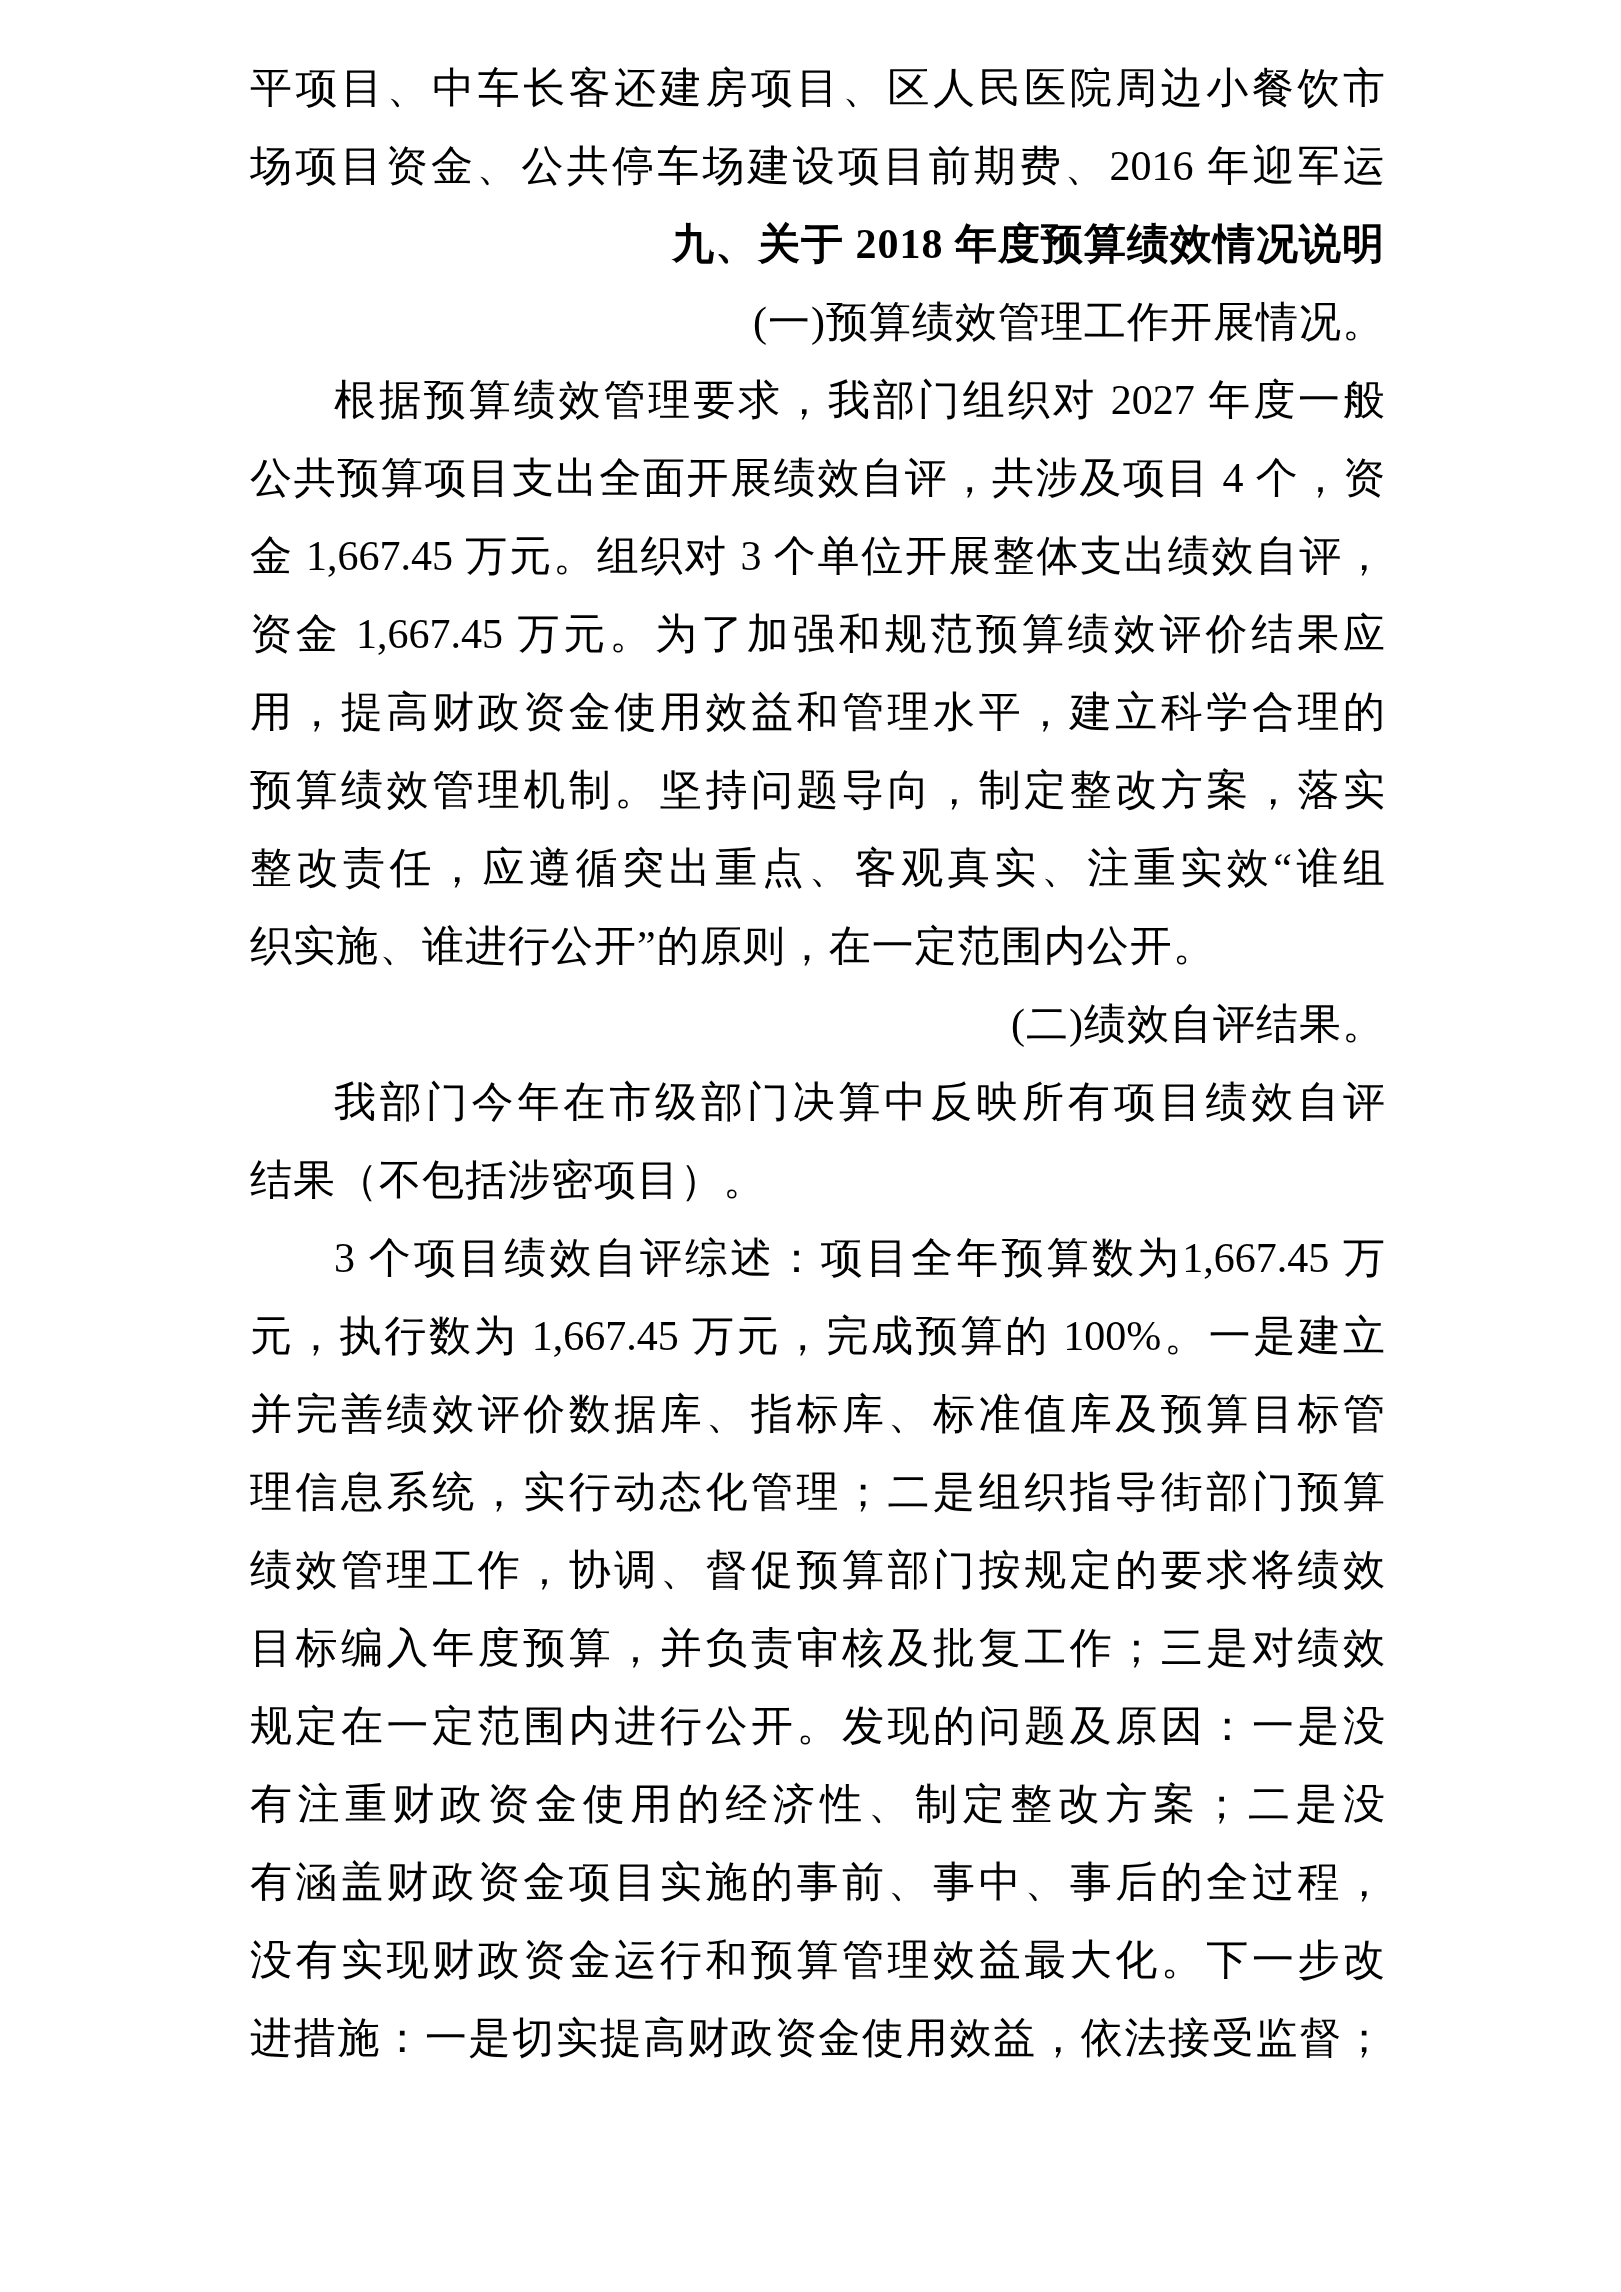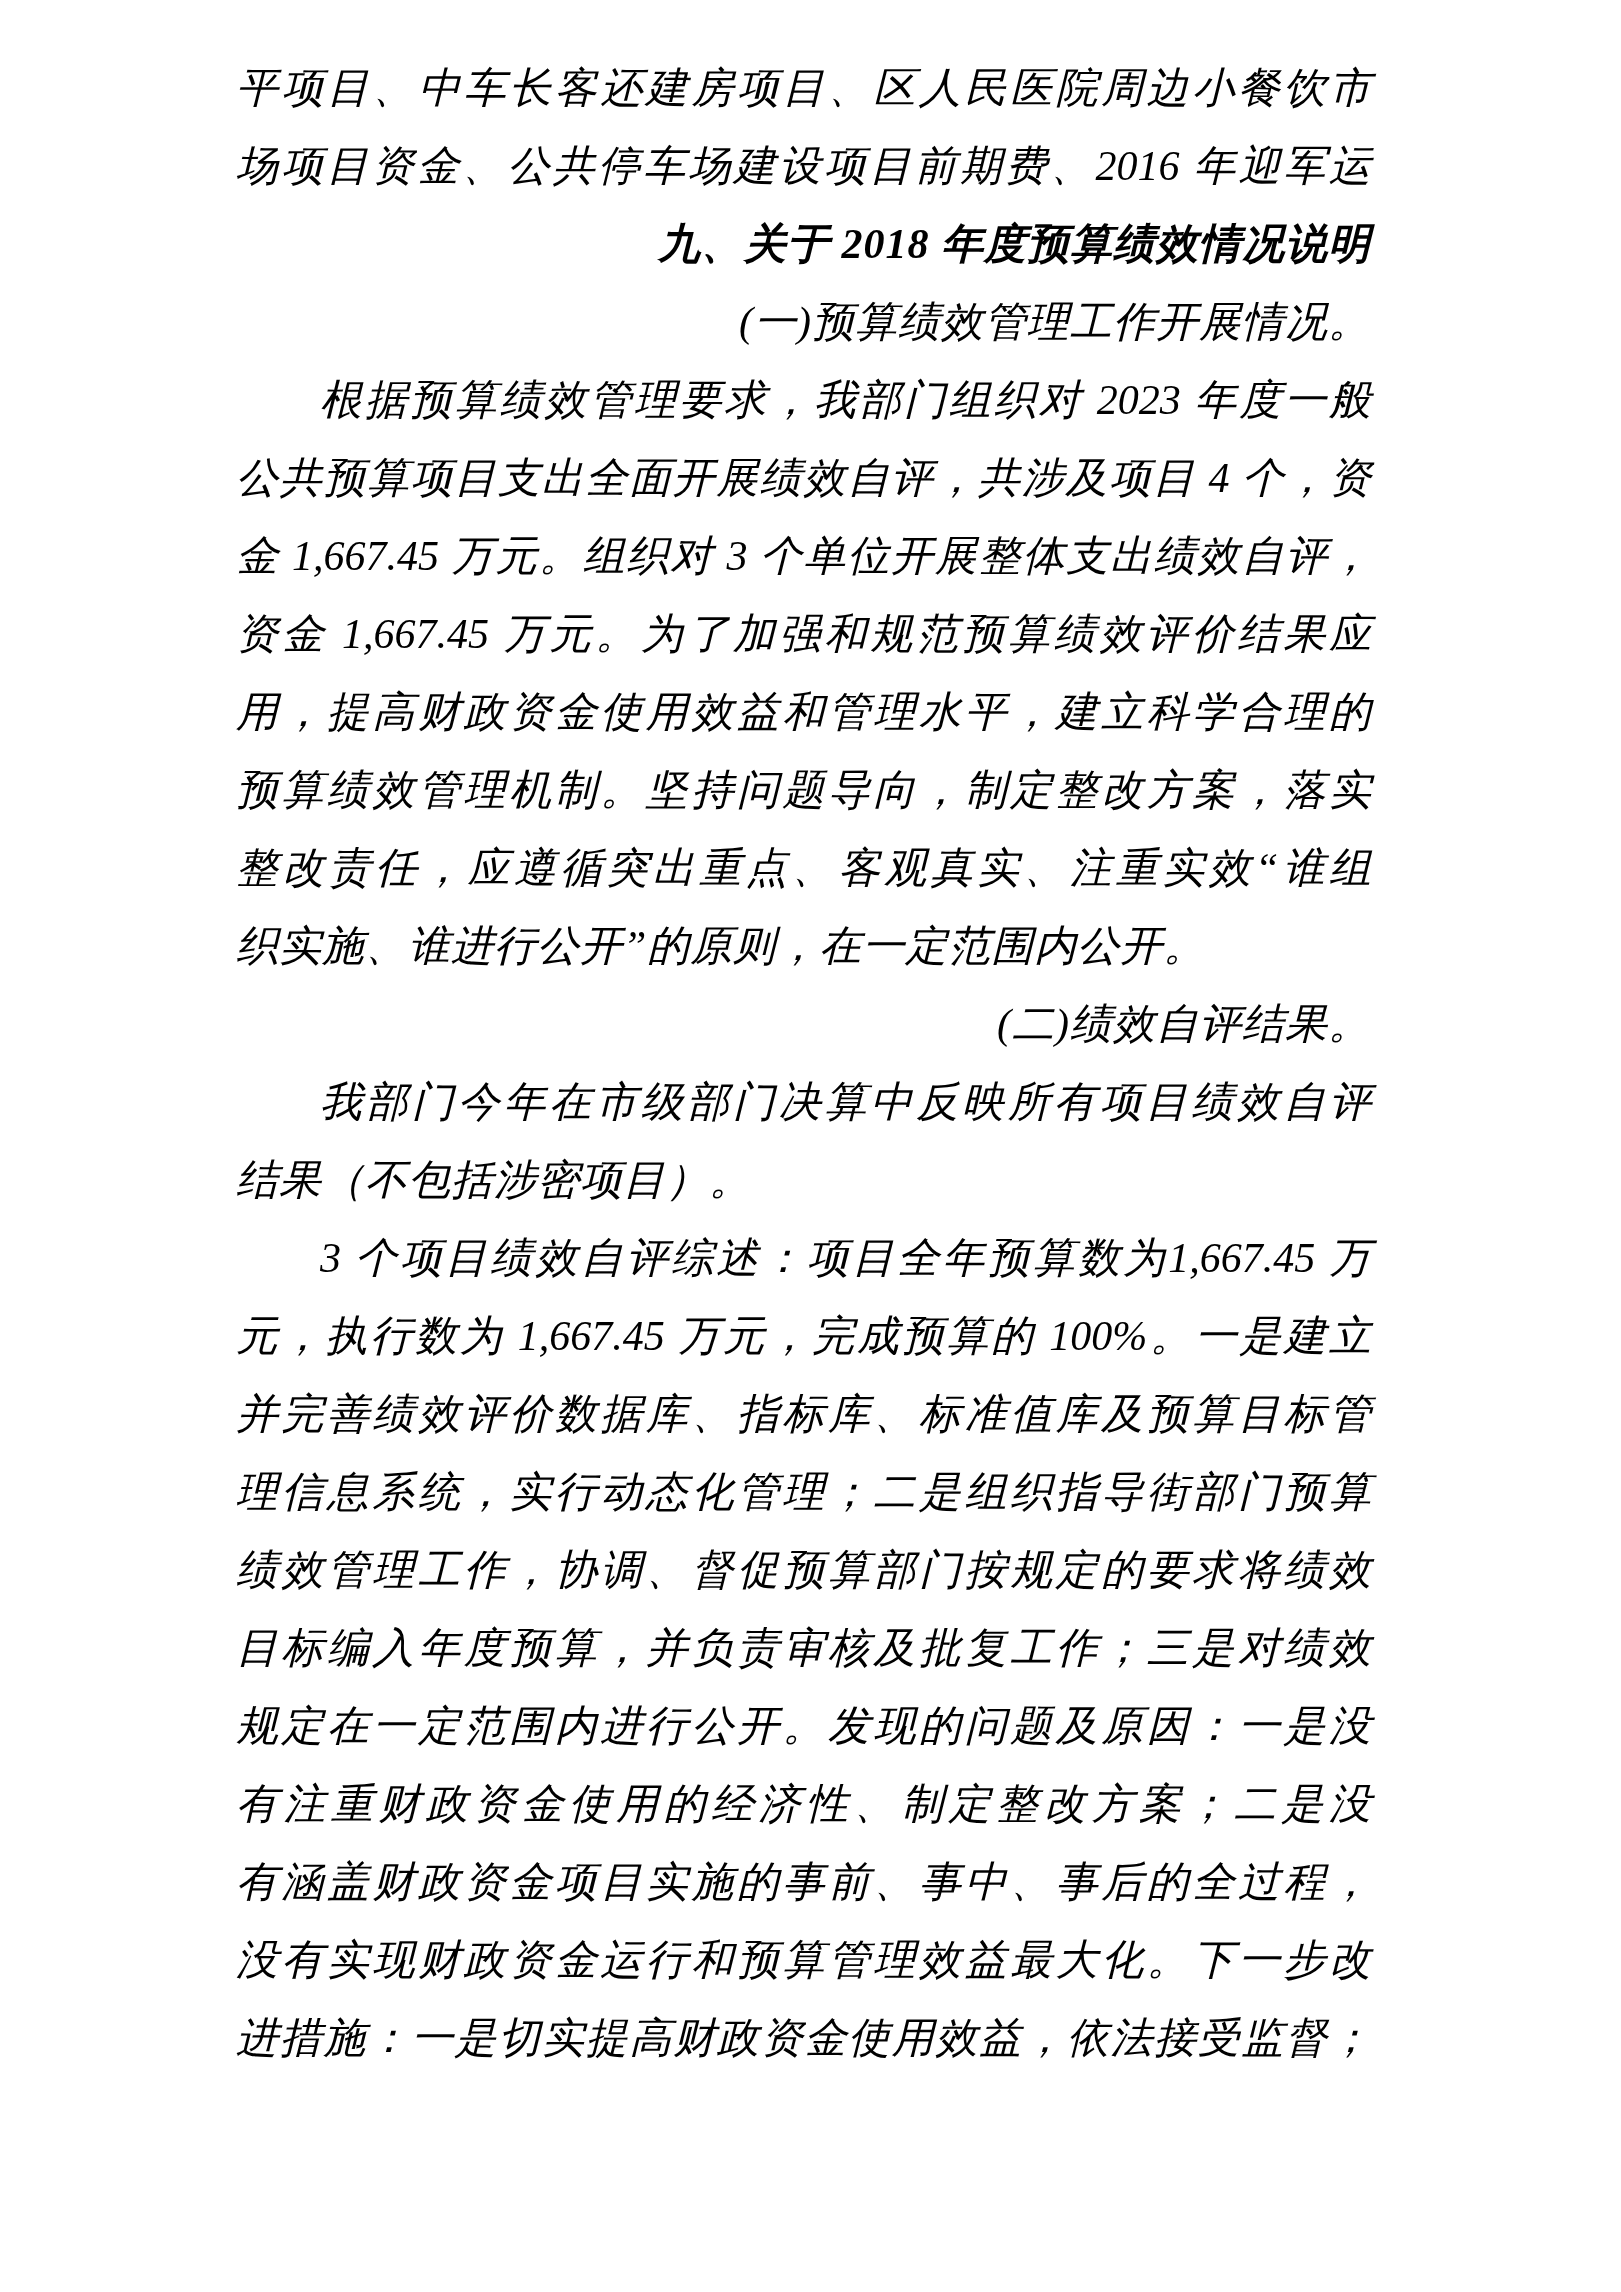--- a/index.html
+++ b/index.html
@@ -10,25 +10,24 @@
   .sheet {
     position: relative;
     width: 1621px;
     height: 2293px;
     background: #ffffff;
     overflow: hidden;
     font-family: "Liberation Serif", "DejaVu Serif", serif;
   }
   .text-block {
     position: absolute;
-    left: 236px;
+    left: 250px;
     top: 49px;
     width: 1135px;
     color: #000000;
-    font-style: italic;
   }
   .line {
     font-size: 42px;
     height: 78px;
     line-height: 78px;
     letter-spacing: 1px;
     white-space: nowrap;
     color: #000000;
   }
   .line.justify {
@@ -48,21 +47,21 @@
 </style>
 </head>
 <body>
 
 <div class="sheet">
   <div class="text-block">
       <div class="line justify">平项目、中车长客还建房项目、区人民医院周边小餐饮市</div>
       <div class="line justify">场项目资金、公共停车场建设项目前期费、2016 年迎军运</div>
       <div class="line indent bold">九、关于 2018 年度预算绩效情况说明</div>
       <div class="line indent">(一)预算绩效管理工作开展情况。</div>
-      <div class="line justify indent">根据预算绩效管理要求，我部门组织对 2023 年度一般</div>
+      <div class="line justify indent">根据预算绩效管理要求，我部门组织对 2027 年度一般</div>
       <div class="line justify">公共预算项目支出全面开展绩效自评，共涉及项目 4 个，资</div>
       <div class="line justify">金 1,667.45 万元。组织对 3 个单位开展整体支出绩效自评，</div>
       <div class="line justify">资金 1,667.45 万元。为了加强和规范预算绩效评价结果应</div>
       <div class="line justify">用，提高财政资金使用效益和管理水平，建立科学合理的</div>
       <div class="line justify">预算绩效管理机制。坚持问题导向，制定整改方案，落实</div>
       <div class="line justify">整改责任，应遵循突出重点、客观真实、注重实效“谁组</div>
       <div class="line">织实施、谁进行公开”的原则，在一定范围内公开。</div>
       <div class="line indent">(二)绩效自评结果。</div>
       <div class="line justify indent">我部门今年在市级部门决算中反映所有项目绩效自评</div>
       <div class="line">结果（不包括涉密项目）。</div>

